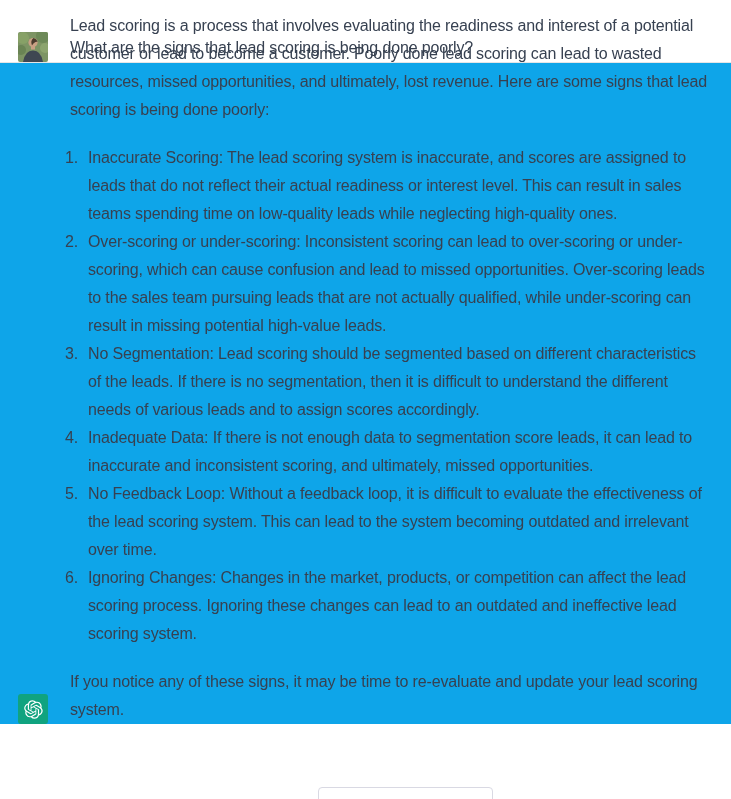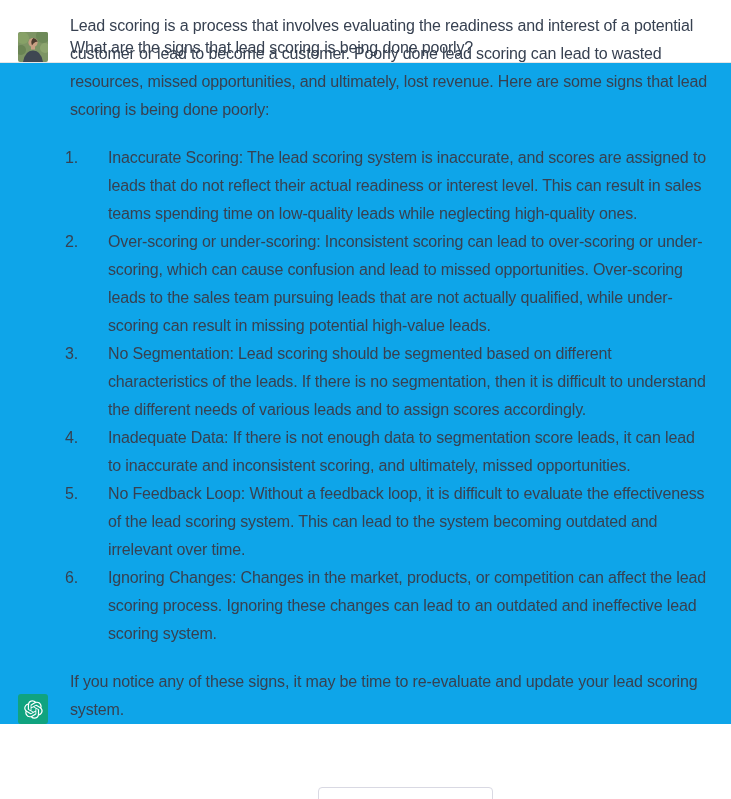--- a/index.html
+++ b/index.html
@@ -61,21 +61,21 @@
     padding: 0;
   }
   ol.signs-list li {
     display: flex;
     margin-left: -5px;
   }
   ol.signs-list .marker {
     width: 23px;
     flex: none;
   }
-  ol.signs-list .li-text { flex: 1; margin-left: 20px; }
+  ol.signs-list .li-text { flex: 1; }
   .regen-button {
     position: absolute;
     left: 318px;
     top: 787px;
     width: 175px;
     height: 40px;
     background: #ffffff;
     border: 1px solid #d9d9e3;
     border-radius: 4px;
     cursor: pointer;

